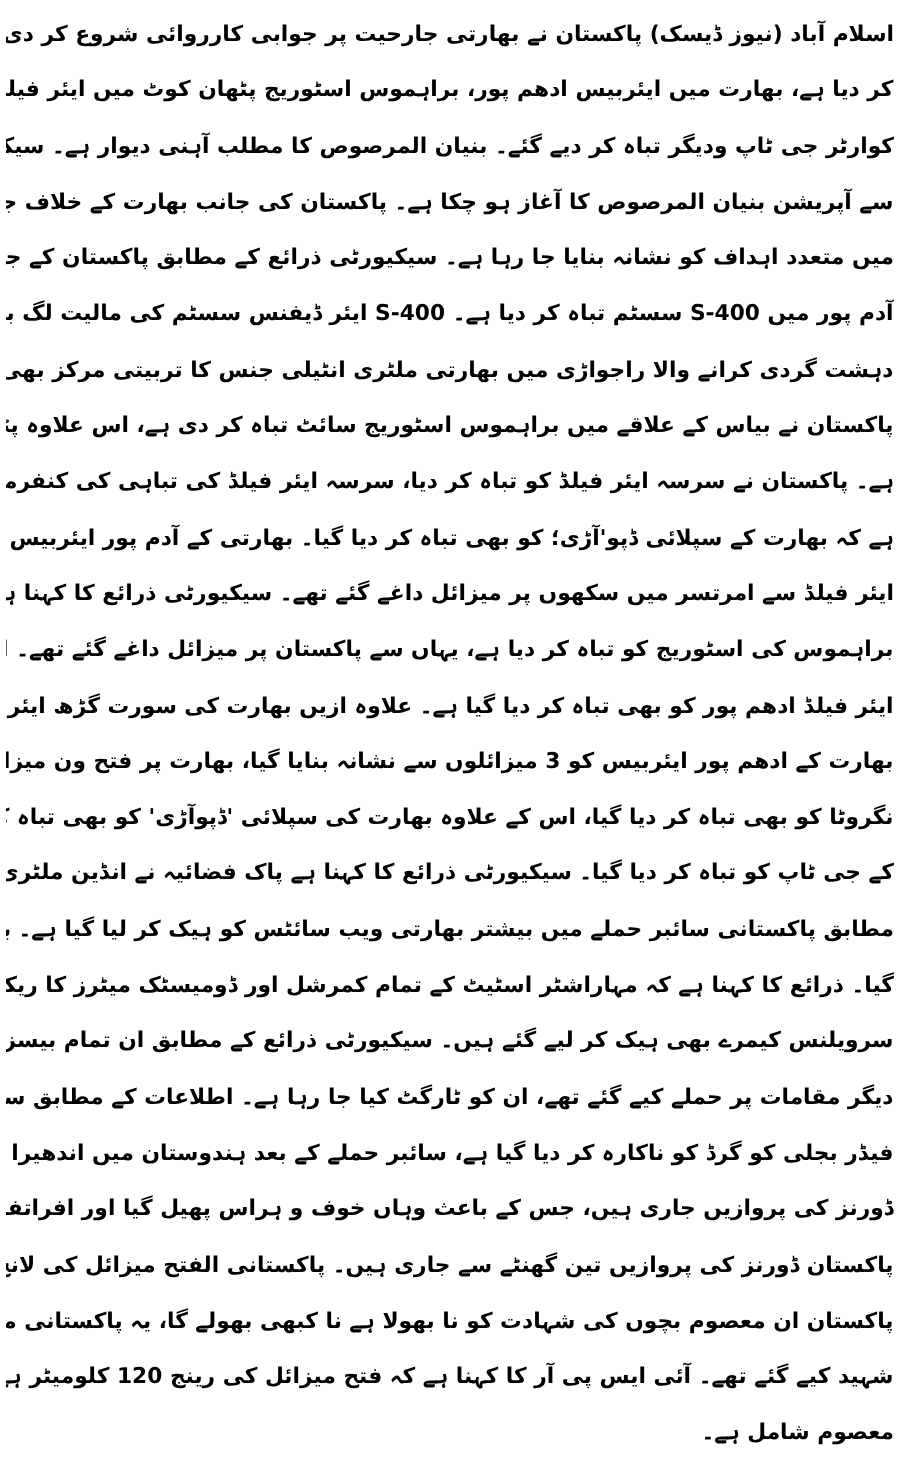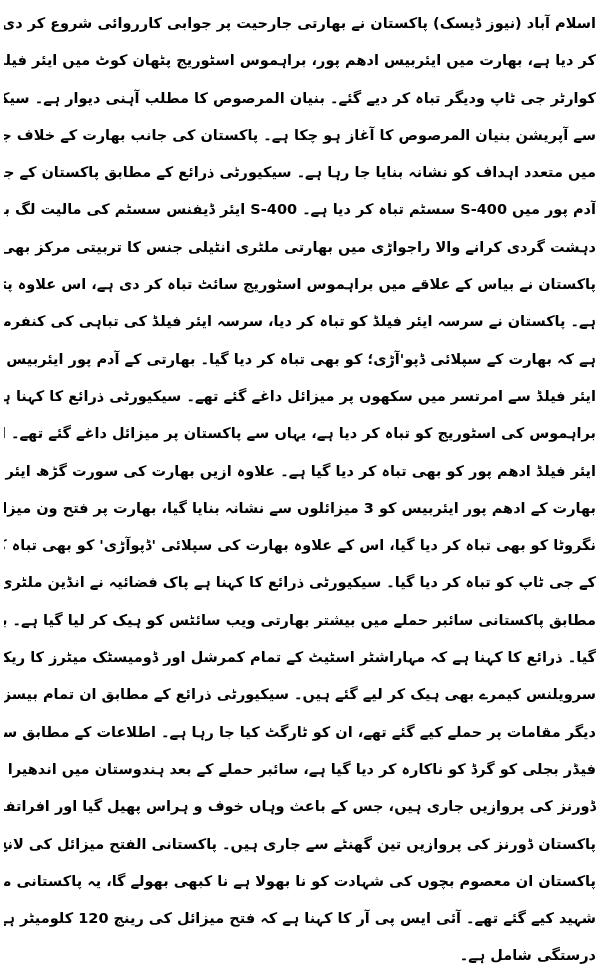--- a/index.html
+++ b/index.html
@@ -61,15 +61,15 @@
     <div class="line">کے جی ٹاپ کو تباہ کر دیا گیا۔ سیکیورٹی ذرائع کا کہنا ہے پاک فضائیہ نے انڈین ملٹری سیٹیلائٹ کو جام کر دیا۔ سیکیورٹی ذرائع کے</div>
     <div class="line">مطابق پاکستانی سائبر حملے میں بیشتر بھارتی ویب سائٹس کو ہیک کر لیا گیا ہے۔ بی جے پی کی آفیشل ویب سائٹ کو ہیک کر لیا</div>
     <div class="line">گیا۔ ذرائع کا کہنا ہے کہ مہاراشٹر اسٹیٹ کے تمام کمرشل اور ڈومیسٹک میٹرز کا ریکارڈ اڑا دیا گیا ہے۔ 2500 سے زائد</div>
     <div class="line">سرویلنس کیمرے بھی ہیک کر لیے گئے ہیں۔ سیکیورٹی ذرائع کے مطابق ان تمام بیسز سے جہاں سے پاکستان کے عوام، مساجد و</div>
     <div class="line">دیگر مقامات پر حملے کیے گئے تھے، ان کو ٹارگٹ کیا جا رہا ہے۔ اطلاعات کے مطابق سائبر اٹیک کے ذریعے بھارت کے 70</div>
     <div class="line">فیڈر بجلی کو گرڈ کو ناکارہ کر دیا گیا ہے، سائبر حملے کے بعد ہندوستان میں اندھیرا چھا گیا۔ بھارت کے دارالحکومت دلی میں پاکستان</div>
     <div class="line">ڈورنز کی پروازیں جاری ہیں، جس کے باعث وہاں خوف و ہراس پھیل گیا اور افراتفری پھیل گئی۔ بھارتی دارالحکومت میں</div>
     <div class="line">پاکستان ڈورنز کی پروازیں تین گھنٹے سے جاری ہیں۔ پاکستانی الفتح میزائل کی لانچ، شہید پاکستانی بچوں کے نام کر دی گئی،</div>
     <div class="line">پاکستان ان معصوم بچوں کی شہادت کو نا بھولا ہے نا کبھی بھولے گا، یہ پاکستانی معصوم بچے بھارت کی پاکستان میں جارحیت میں</div>
     <div class="line">شہید کیے گئے تھے۔ آئی ایس پی آر کا کہنا ہے کہ فتح میزائل کی رینج 120 کلومیٹر ہے، میزائل میں جدید نیوی گیشن سسٹم اور اعلیٰ</div>
-    <div class="line last">درستگی شامل ہے۔</div>
+    <div class="line last">معصوم شامل ہے۔</div>
   </div>
 </div>
 
 </body></html>

